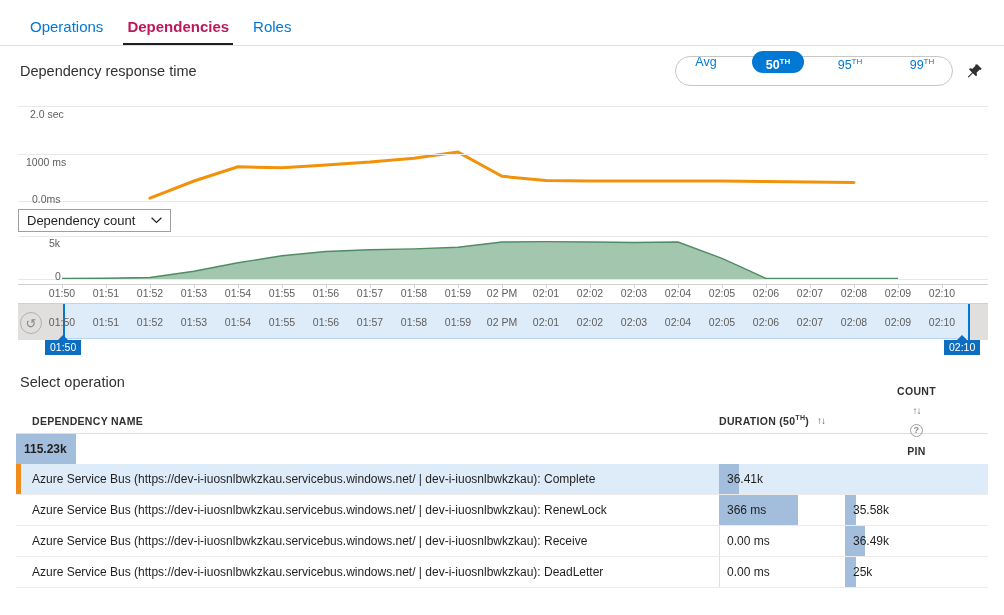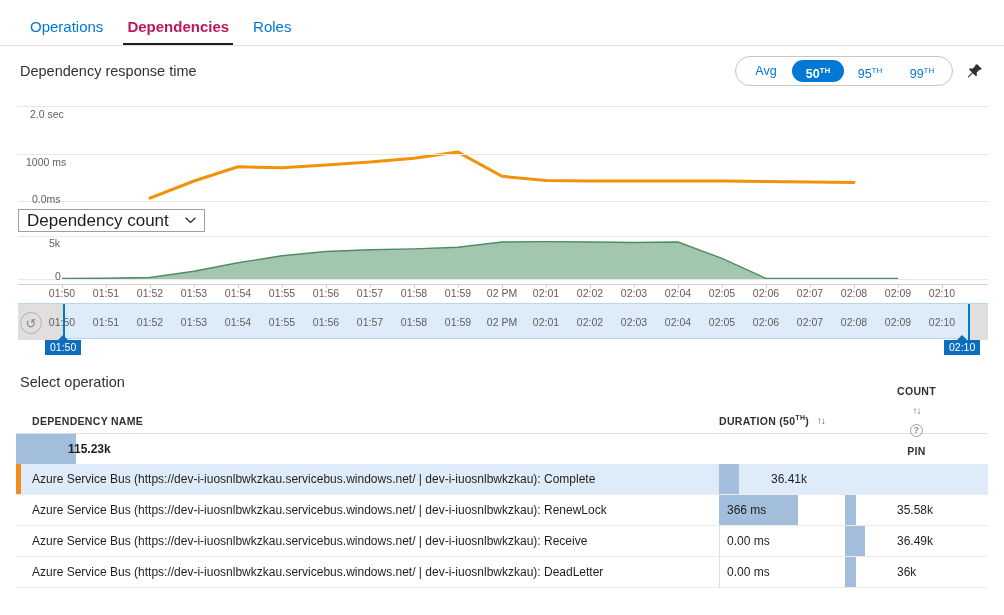--- a/index.html
+++ b/index.html
@@ -31,23 +31,23 @@
 
   
   .chart-head {
     position: absolute; left: 0; top: 46px; width: 1004px; height: 50px;
     display: flex; align-items: center; padding: 0 20px;
   }
   .chart-title { font-size: 14.5px; color: #323130; }
   .head-right { margin-left: auto; display: flex; align-items: center; gap: 12px; }
 
   .pill-group {
-    display: flex; align-items: center;
+    display: flex; align-items: flex-end;
     border: 1px solid #c8c6c4; border-radius: 18px;
-    height: 30px; padding: 12px 4px; background: #fff;
+    height: 30px; padding: 12px 4px; background: #fff; gap: 20px;
   }
   .pill {
     min-width: 52px; height: 22px; line-height: 22px; text-align: center;
     font-size: 12.5px; color: #0078d4; border-radius: 11px; padding: 0 10px;
     cursor: pointer; white-space: nowrap;
   }
   .pill.sel { background: #0078d4; color: #fff; font-weight: bold; }
   .pill sup { font-size: 8px; vertical-align: super; }
   .pin-btn { cursor: pointer; display: flex; align-items: center; }
 
@@ -63,21 +63,21 @@
   }
 
   svg { display: block; }
 
   
   .metric-dd {
     position: absolute; left: 18px; top: 209px;
     height: 23px; min-width: 131px;
     border: 1px solid #a19f9d; background: #fff;
     display: flex; align-items: center; gap: 16px;
-    padding: 0 8px; font-size: 17px; color: #201f1e; cursor: pointer; z-index: 5;
+    padding: 0 8px; font-size: 13px; color: #201f1e; cursor: pointer; z-index: 5;
   }
 
   
   .timeaxis {
     position: absolute; left: 0; top: 284px; width: 1004px; height: 18px;
   }
   .tick-label {
     position: absolute; top: 3px; font-size: 10.5px; color: #605e5c;
     transform: translateX(-50%); white-space: nowrap;
   }
@@ -160,21 +160,21 @@
   .td-name {
     width: 703px; padding-left: 16px; display: flex; align-items: center;
     font-size: 12px; color: #201f1e; white-space: nowrap; overflow: hidden;
   }
   .trow.overall .td-name { font-weight: bold; }
   .td-metric {
     position: relative; display: flex; align-items: center;
     font-size: 12px; color: #201f1e;
   }
   .td-dur { width: 126px; }
-  .td-cnt { width: 143px; padding-left: 44px; }
+  .td-cnt { width: 143px; }
   .trow.overall .td-metric { font-weight: bold; }
   .bar {
     position: absolute; left: 0; top: 0; height: 100%; background: #a3bedc;
   }
   .metric-txt { position: relative; z-index: 2; padding-left: 8px; }
   .cell-divider {
     position: absolute; left: 0; top: 0; width: 1px; height: 100%; background: #e1dfdd;
   }
 </style>
 </head>
@@ -376,19 +376,19 @@
         </div>
         <div class="trow">
           <div class="td-name">Azure Service Bus (https://dev-i-iuosnlbwkzkau.servicebus.windows.net/ | dev-i-iuosnlbwkzkau): DeadLetter</div>
           <div class="td-metric td-dur">
             <div class="cell-divider"></div>
             <span class="metric-txt">0.00 ms</span>
           </div>
           <div class="td-metric td-cnt">
             <div class="cell-divider"></div>
             <div class="bar" style="width: 8%;"></div>
-            <span class="metric-txt">36k</span>
+            <span class="metric-txt">25k</span>
           </div>
         </div>
       </div>
   </div>
 
 </div>
 
 </body></html>

